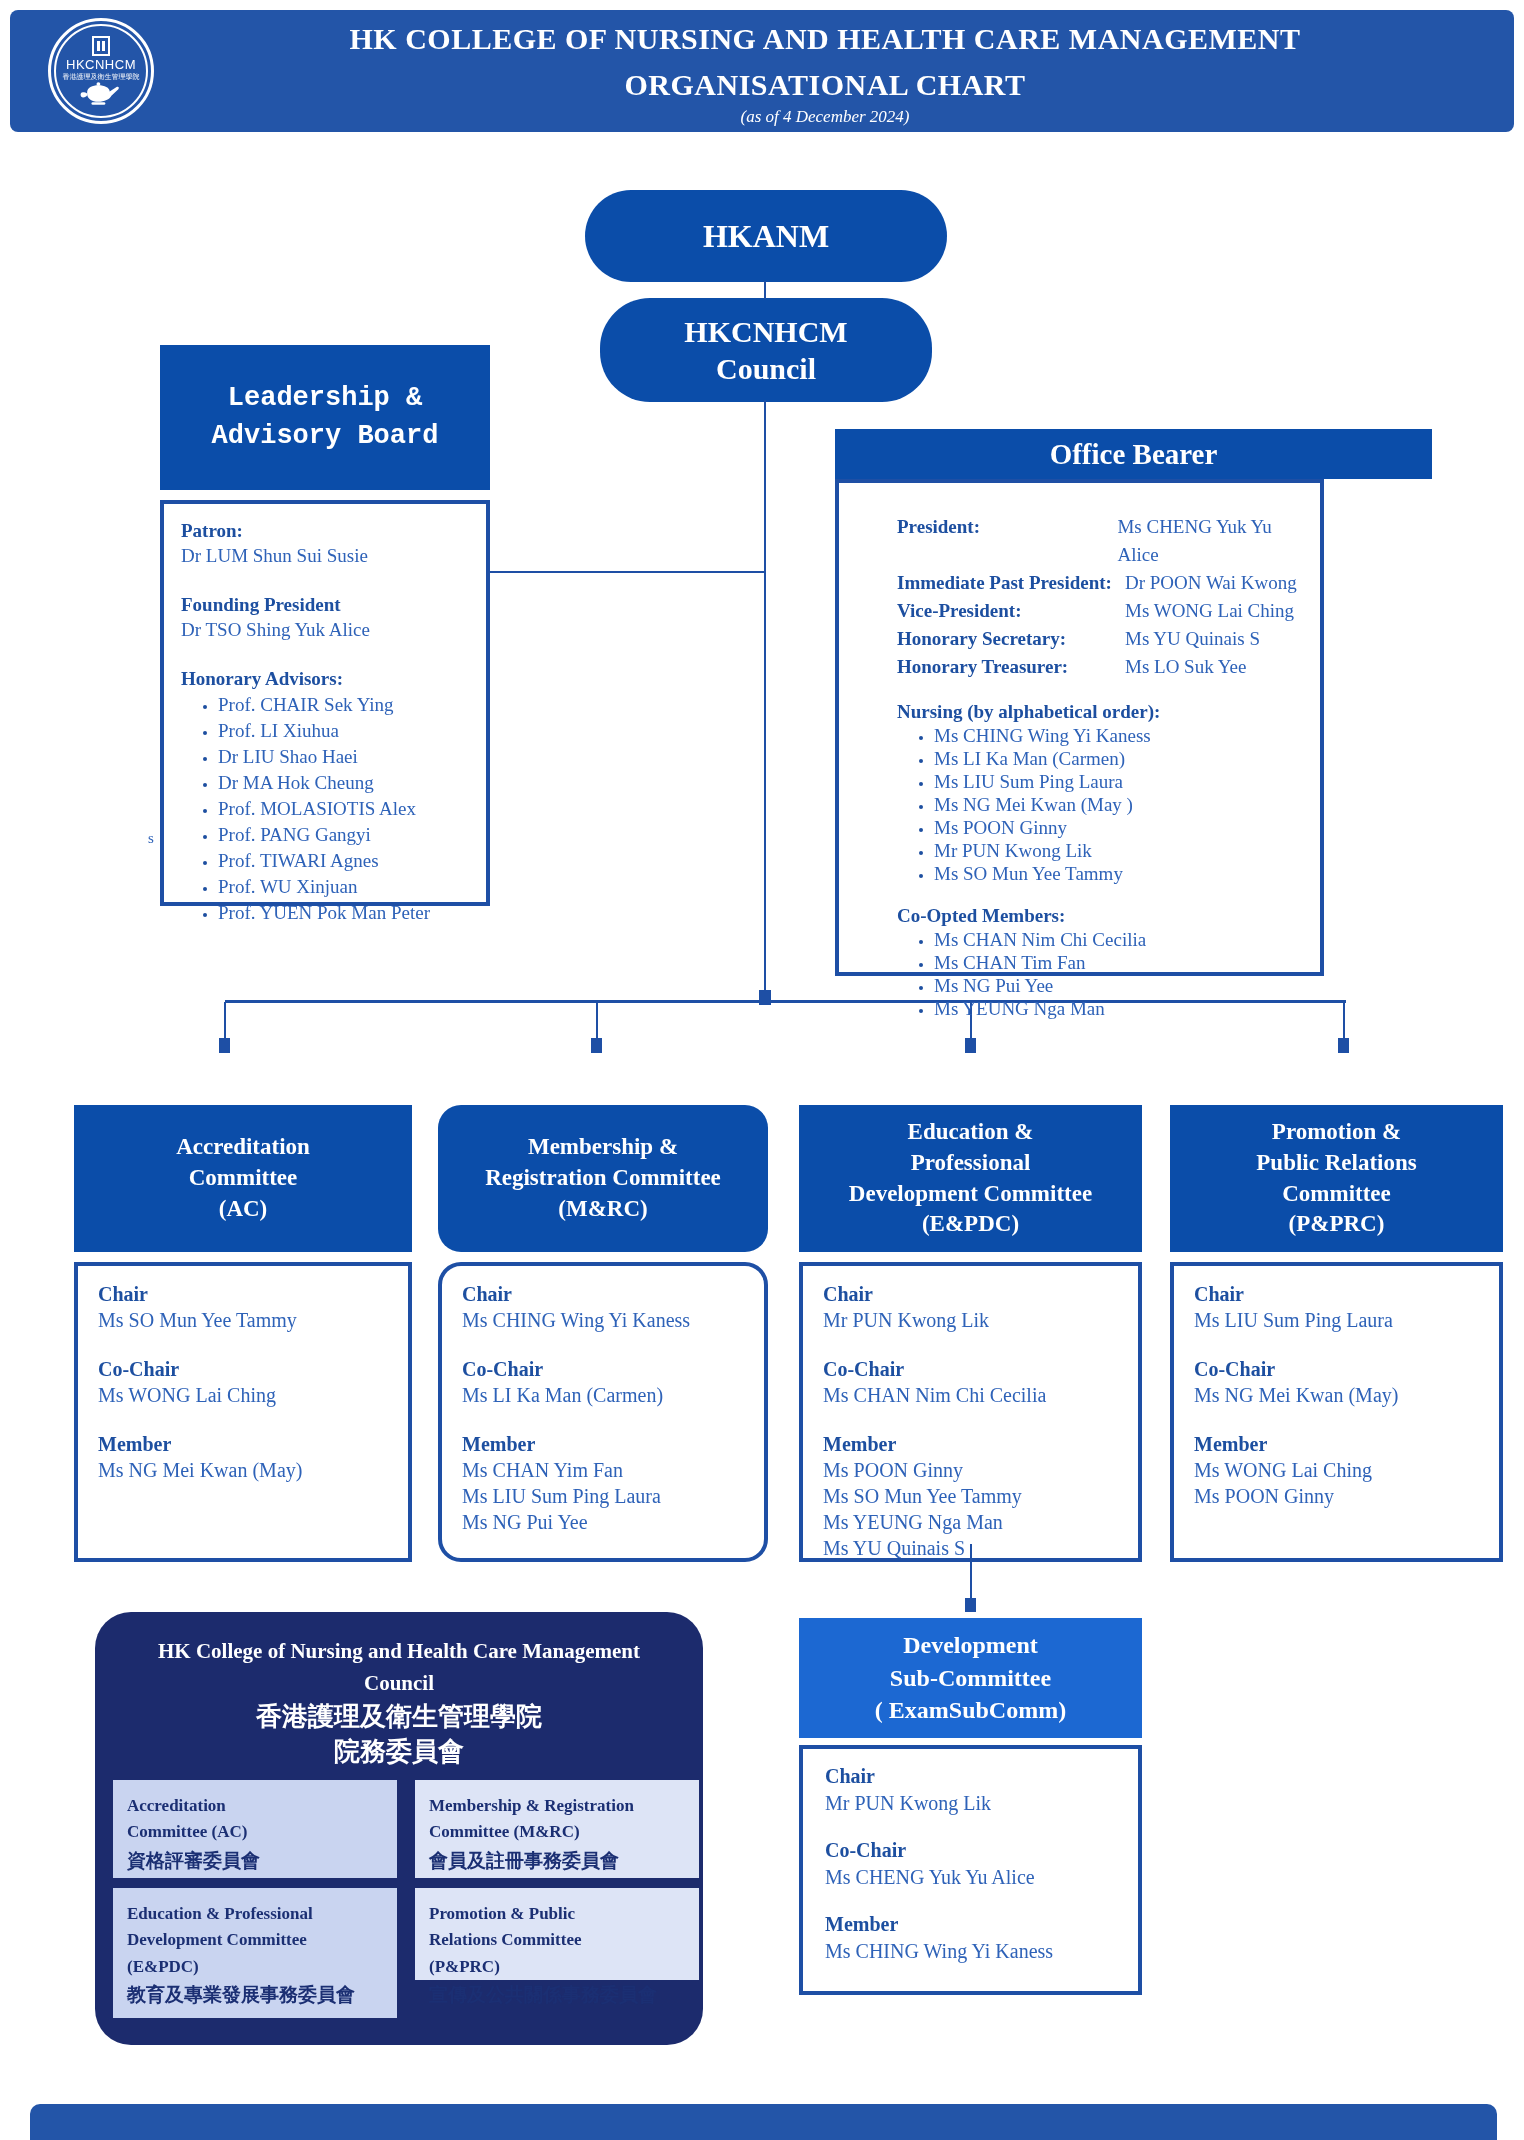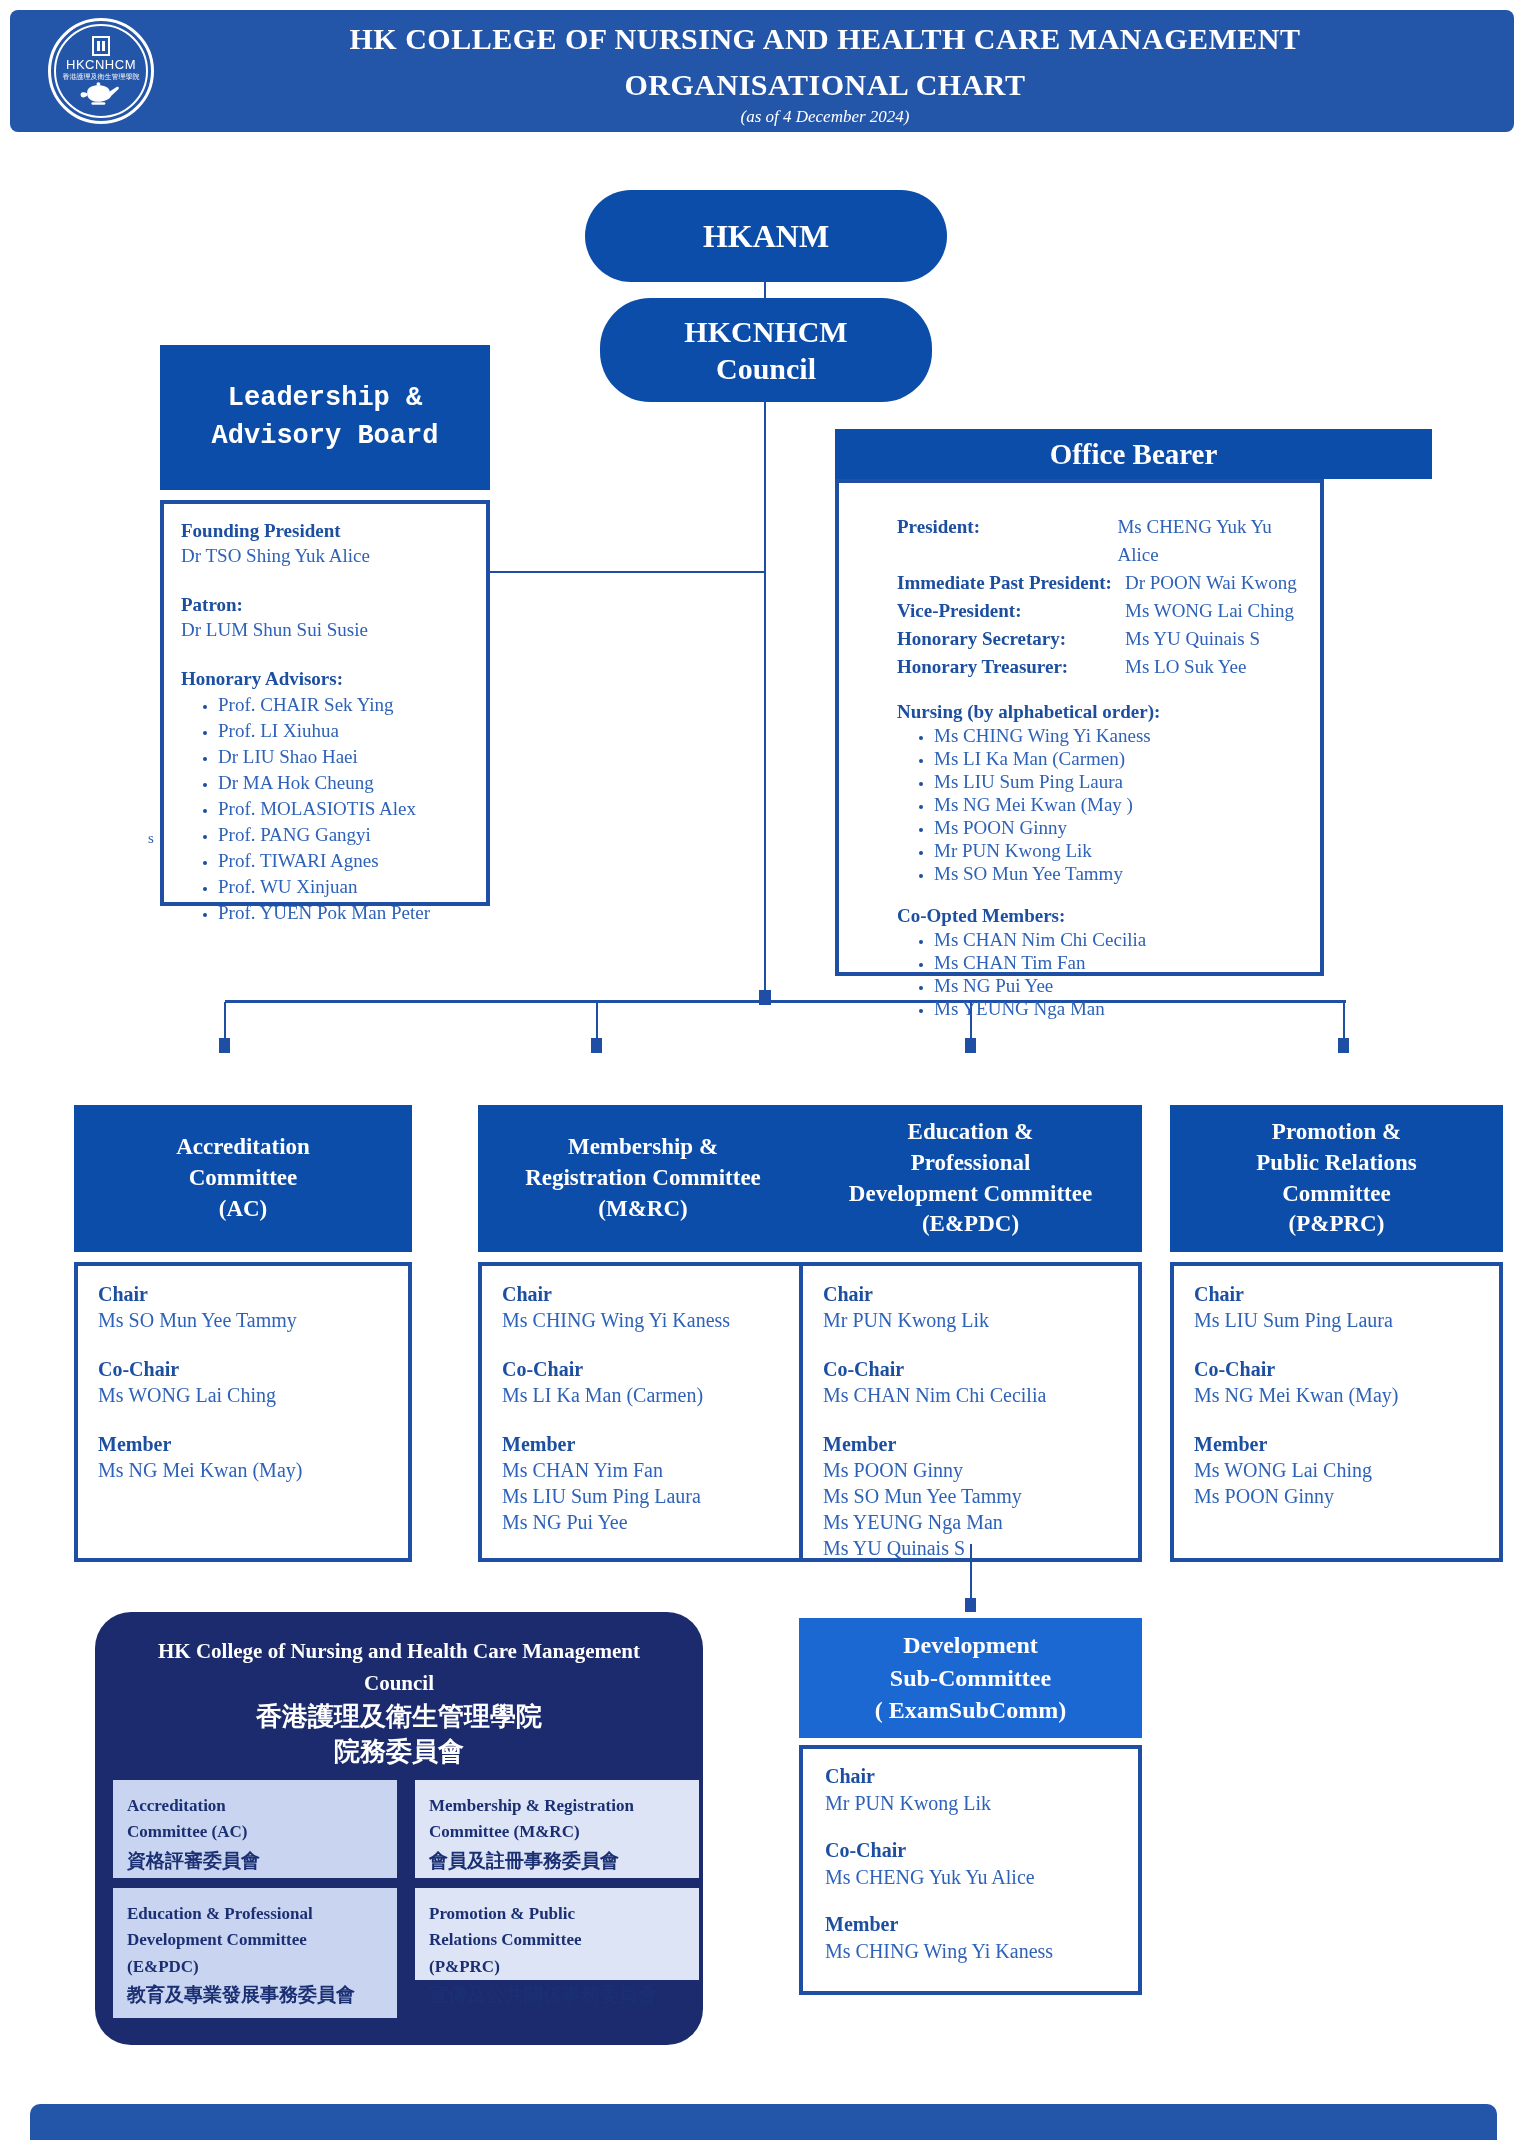--- a/index.html
+++ b/index.html
@@ -75,21 +75,21 @@
   .ob-label{width:228px;font-weight:bold;color:var(--ink);}
   .ob-name{color:var(--inkL);}
   .ob-b .blk{margin-bottom:20px;}
   .ob-b ul.bullets li{line-height:23px;}
 
   
   .com-h{position:absolute;top:1105px;height:147px;background:var(--royal);color:#fff;display:flex;align-items:center;justify-content:center;text-align:center;font-weight:bold;font-size:23px;line-height:1.34;}
   .com-b{position:absolute;top:1262px;height:300px;background:#fff;border:4px solid var(--line);padding:15px 6px 0 20px;font-size:20px;line-height:26px;}
   .com-b .blk{margin-bottom:23px;}
   .c0{left:74px;width:338px;}
-  .c1{left:478px;width:330px;}
+  .c1{left:438px;width:330px;border-radius:23px;}
   .c2{left:799px;width:343px;}
   .c3{left:1170px;width:333px;}
 
   
   .ex-h{position:absolute;left:799px;top:1618px;width:343px;height:120px;background:var(--bright);color:#fff;display:flex;align-items:center;justify-content:center;text-align:center;font-weight:bold;font-size:24px;line-height:1.35;}
   .ex-b{position:absolute;left:799px;top:1745px;width:343px;height:250px;background:#fff;border:4px solid var(--line);padding:14px 6px 0 22px;font-size:20px;line-height:27px;}
   .ex-b .blk{margin-bottom:20px;}
 
   
   .navybox{position:absolute;left:95px;top:1612px;width:608px;height:433px;background:var(--navy);border-radius:36px;color:#fff;text-align:center;}
@@ -155,26 +155,26 @@
   <div class="node dsq3"></div>
   <div class="node dsq4"></div>
   <div class="vline exam-link"></div>
   <div class="node exam-sq"></div>
 
   <section>
     <div class="lead-h preline">Leadership &amp;
 Advisory Board</div>
     <div class="lead-b">
       <div class="blk">
+        <div class="lbl">Patron:</div>
+        <div class="nm">Dr LUM Shun Sui Susie</div>
+      </div>
+      <div class="blk">
         <div class="lbl">Founding President</div>
         <div class="nm">Dr TSO Shing Yuk Alice</div>
-      </div>
-      <div class="blk">
-        <div class="lbl">Patron:</div>
-        <div class="nm">Dr LUM Shun Sui Susie</div>
       </div>
       <div class="blk">
         <div class="lbl">Honorary Advisors:</div>
         <ul class="bullets">
             <li>Prof. CHAIR Sek Ying</li>
             <li>Prof. LI Xiuhua</li>
             <li>Dr LIU Shao Haei</li>
             <li>Dr MA Hok Cheung</li>
             <li>Prof. MOLASIOTIS Alex</li>
             <li>Prof. PANG Gangyi</li>

